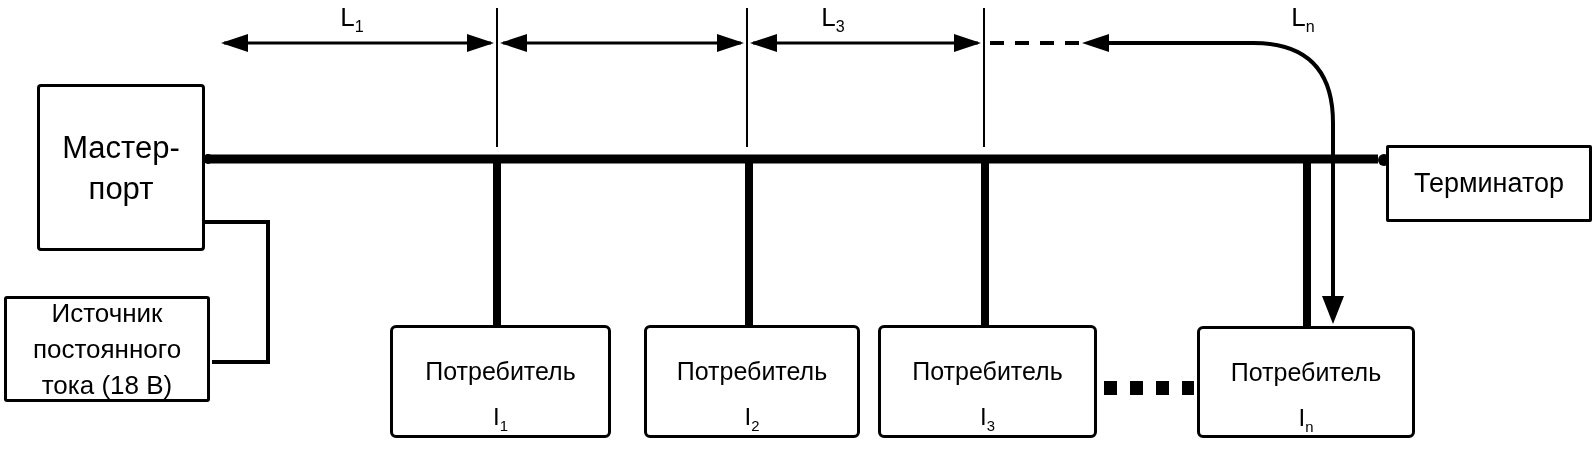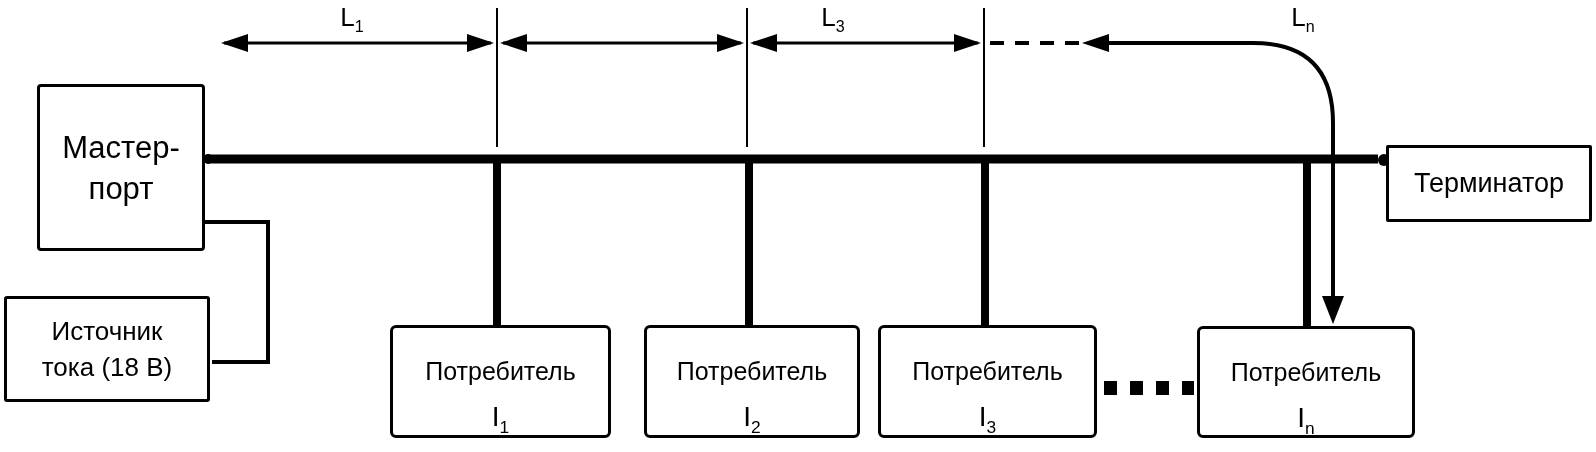--- a/index.html
+++ b/index.html
@@ -34,21 +34,21 @@
   .dim-label{
     position:absolute;top:2px;width:120px;height:38px;
     display:flex;align-items:flex-start;justify-content:center;
     font-size:26px;
   }
   #dim-label-1{left:292px;}
   #dim-label-2{left:544px;}
   #dim-label-3{left:773px;}
   #dim-label-n{left:1243px;}
   sub{font-size:0.62em;line-height:0;}
-  .symbol-line{font-size:28px;}
+  .symbol-line{font-size:24px;}
 </style>
 </head>
 <body>
 
 <div id="canvas">
 
   <svg id="diagram-svg" viewBox="0 0 1596 452" xmlns="http://www.w3.org/2000/svg">
 
     <line x1="497" y1="8" x2="497" y2="147" stroke="#000" stroke-width="2"></line>
     <line x1="747" y1="8" x2="747" y2="147" stroke="#000" stroke-width="2"></line>
@@ -100,20 +100,21 @@
     <span><span>L</span><sub>n</sub></span>
   </div>
 
   <div class="box" id="master-box">
     <div>Мастер-</div>
     <div>порт</div>
   </div>
 
   <div class="box" id="source-box">
     <div>Источник</div>
+    <div>постоянного</div>
     <div>тока (18 В)</div>
   </div>
 
   <div class="box rounded consumer" id="consumer-1">
     <div>Потребитель</div>
     <div class="symbol-line"><span>I</span><sub>1</sub></div>
   </div>
   <div class="box rounded consumer" id="consumer-2">
     <div>Потребитель</div>
     <div class="symbol-line"><span>I</span><sub>2</sub></div>

